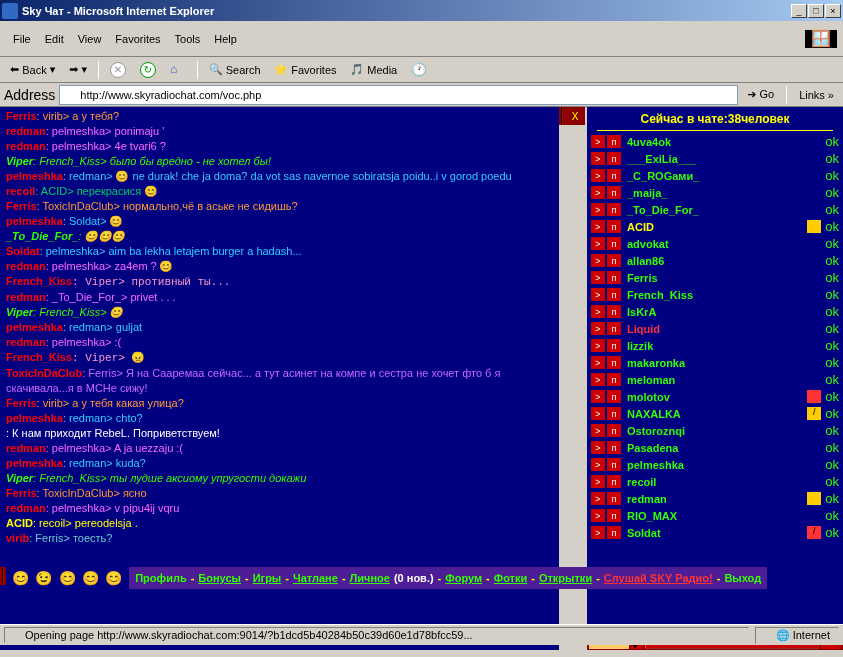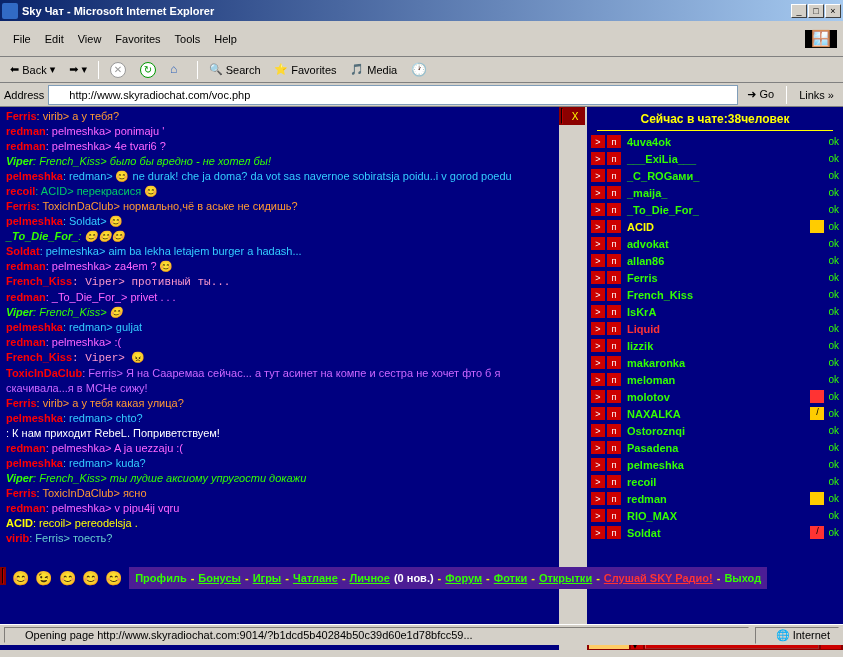--- a/index.html
+++ b/index.html
@@ -14,21 +14,21 @@
 .menubar { height: 36px; background: #d4d0c8; display: flex; align-items: center; padding: 0 6px; border-bottom: 1px solid #808080; }
 .menubar span { font-size: 11px; padding: 2px 7px; cursor: pointer; }
 .menubar .logo-r { margin-left: auto; width: 32px; height: 18px; background: #000; display: flex; align-items: center; justify-content: center; }
 
 .toolbar { height: 26px; background: #d4d0c8; display: flex; align-items: center; padding: 0 4px; border-bottom: 1px solid #808080; gap: 2px; }
 .tbtn { font-size: 11px; padding: 2px 6px; display: flex; align-items: center; gap: 3px; cursor: pointer; }
 .tsep { width: 1px; height: 18px; background: #808080; margin: 0 3px; border-right: 1px solid #fff; }
 .ticon { width: 16px; height: 16px; border-radius: 8px; }
 
 .addrbar { height: 24px; background: #d4d0c8; display: flex; align-items: center; padding: 0 4px; border-bottom: 1px solid #808080; gap: 4px; }
-.addrbar .lbl { font-size: 11px; }
+.addrbar .lbl { font-size: 14px; }
 .addrbar .addr-input { flex: 1; height: 20px; border: 1px solid #7f9db9; background: white; font-size: 11px; padding: 0 4px 0 20px; }
 .addrbar .gobtn, .addrbar .linksbtn { font-size: 11px; padding: 2px 5px; cursor: pointer; }
 
 .content { height: 543px; display: flex; }
 .chat-area { width: 585px; display: flex; flex-direction: row; }
 .chat-log { flex: 1; background: #000080; overflow-y: scroll; padding: 2px 6px; font-size: 11px; line-height: 15px; }
 .chat-log .line { white-space: normal; word-wrap: break-word; }
 .c-user { font-weight: bold; }
 .c-red { color: #ff0000; }
 .c-orange { color: #ff9933; }
@@ -56,21 +56,21 @@
 .nav-row .white { color: #fff; }
 
 .users-panel { flex: 1; background: #000080; display: flex; flex-direction: column; border-left: 2px solid #d4d0c8; }
 .users-hdr { height: 20px; color: #ffff00; font-size: 12px; font-weight: bold; text-align: center; display: flex; align-items: center; justify-content: center; border-bottom: 1px solid #ffff00; margin: 4px 10px 2px 10px; padding-bottom: 4px; }
 .users-list { flex: 1; overflow-y: scroll; padding: 0 4px; }
 .user-row { display: flex; align-items: center; height: 17px; font-size: 11px; }
 .user-row .b1 { width: 14px; height: 13px; background: #cc0000; color: #fff; font-size: 9px; display: flex; align-items: center; justify-content: center; margin-right: 2px; cursor: pointer; }
 .user-row .b2 { width: 14px; height: 13px; background: #cc0000; color: #fff; font-size: 9px; display: flex; align-items: center; justify-content: center; margin-right: 6px; cursor: pointer; }
 .user-row .uname { flex: 1; font-weight: bold; cursor: pointer; }
 .user-row .badge { width: 14px; height: 13px; margin-right: 4px; }
-.user-row .ok { color: #33ff00; font-size: 10px; cursor: pointer; }
+.user-row .ok { color: #33ff00; font-size: 13px; cursor: pointer; }
 .u-lime { color: #33ff00; }
 .u-yellow { color: #ffff00; }
 .u-red { color: #ff3333; }
 
 .say-row { height: 18px; background: #8b0000; display: flex; align-items: center; gap: 2px; padding: 0 2px; }
 .say-row .color-box { width: 40px; height: 15px; background: #ffcc66; font-size: 9px; color: #8b0000; text-align: center; cursor: pointer; }
 .say-row .drop { width: 12px; height: 15px; background: #cc0000; cursor: pointer; }
 .say-row .say { flex: 1; height: 15px; background: #cc0000; color: #fff; font-size: 11px; font-weight: bold; text-align: center; cursor: pointer; border: 1px outset #e44; }
 .say-row .bars { width: 20px; height: 15px; background: #cc0000; color: #fff; font-size: 10px; text-align: center; cursor: pointer; }
 

